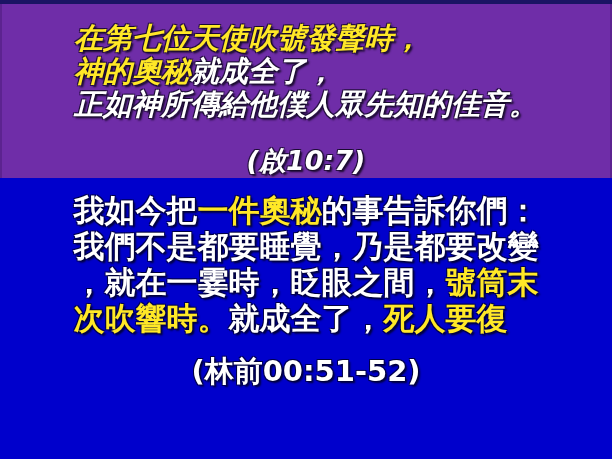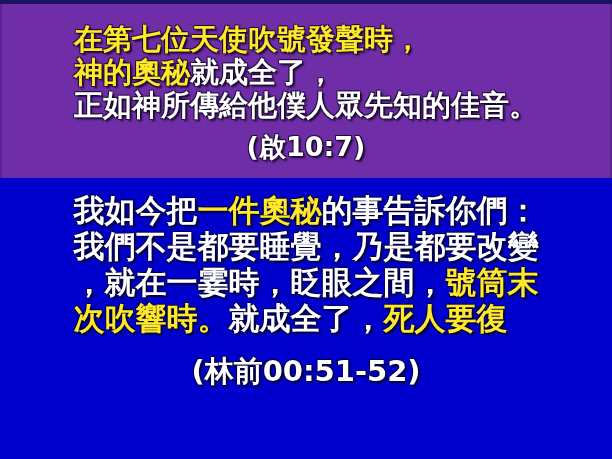--- a/index.html
+++ b/index.html
@@ -31,22 +31,23 @@
     left: 0;
     width: 612px;
     height: 174px;
     background: #6f2da8;
     border-left: 2px solid #5c2390;
     border-right: 2px solid #5c2390;
     box-sizing: border-box;
     display: flex;
     flex-direction: column;
     align-items: center;
-    justify-content: center;
+    justify-content: flex-end;
     padding-top: 2px;
+    font-style: italic;
   }
 
   
   .panel-bottom {
     position: absolute;
     top: 178px;
     left: 0;
     width: 612px;
     height: 281px;
     background: #0000cc;
@@ -70,21 +71,21 @@
     font-size: 29px;
     margin: 4px 0;
     text-shadow:
       -1px -1px 0 rgba(20,10,40,.75),
        1px -1px 0 rgba(20,10,40,.75),
       -1px  1px 0 rgba(20,10,40,.75),
        2px  2px 2px rgba(10,5,25,.85);
   }
   .panel-top .cite-line {
     font-size: 27px;
-    margin-top: 9px;
+    margin-top: 24px;
   }
 
   
   .panel-bottom .verse-line {
     font-size: 31px;
     margin: 5px 0;
     text-shadow:
       -1px -1px 0 rgba(0,0,60,.8),
        1px -1px 0 rgba(0,0,60,.8),
       -1px  1px 0 rgba(0,0,60,.8),

